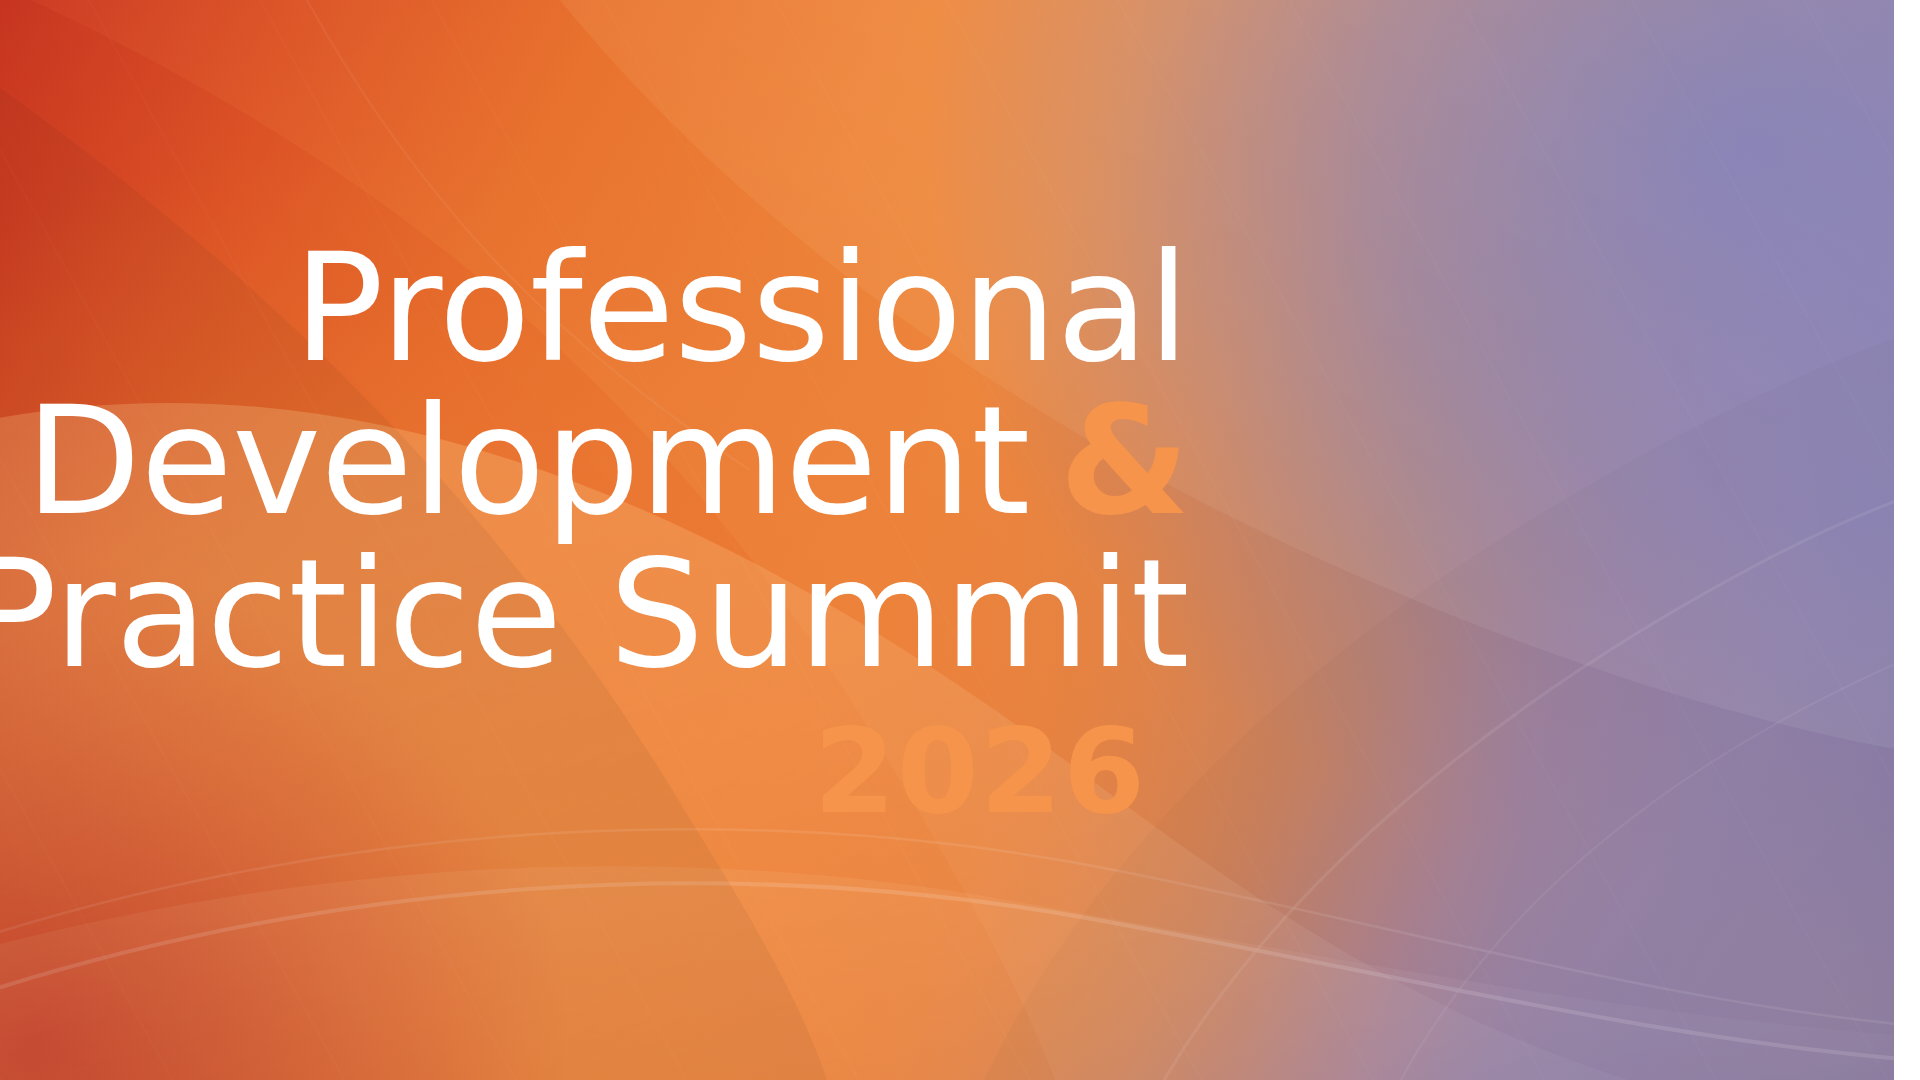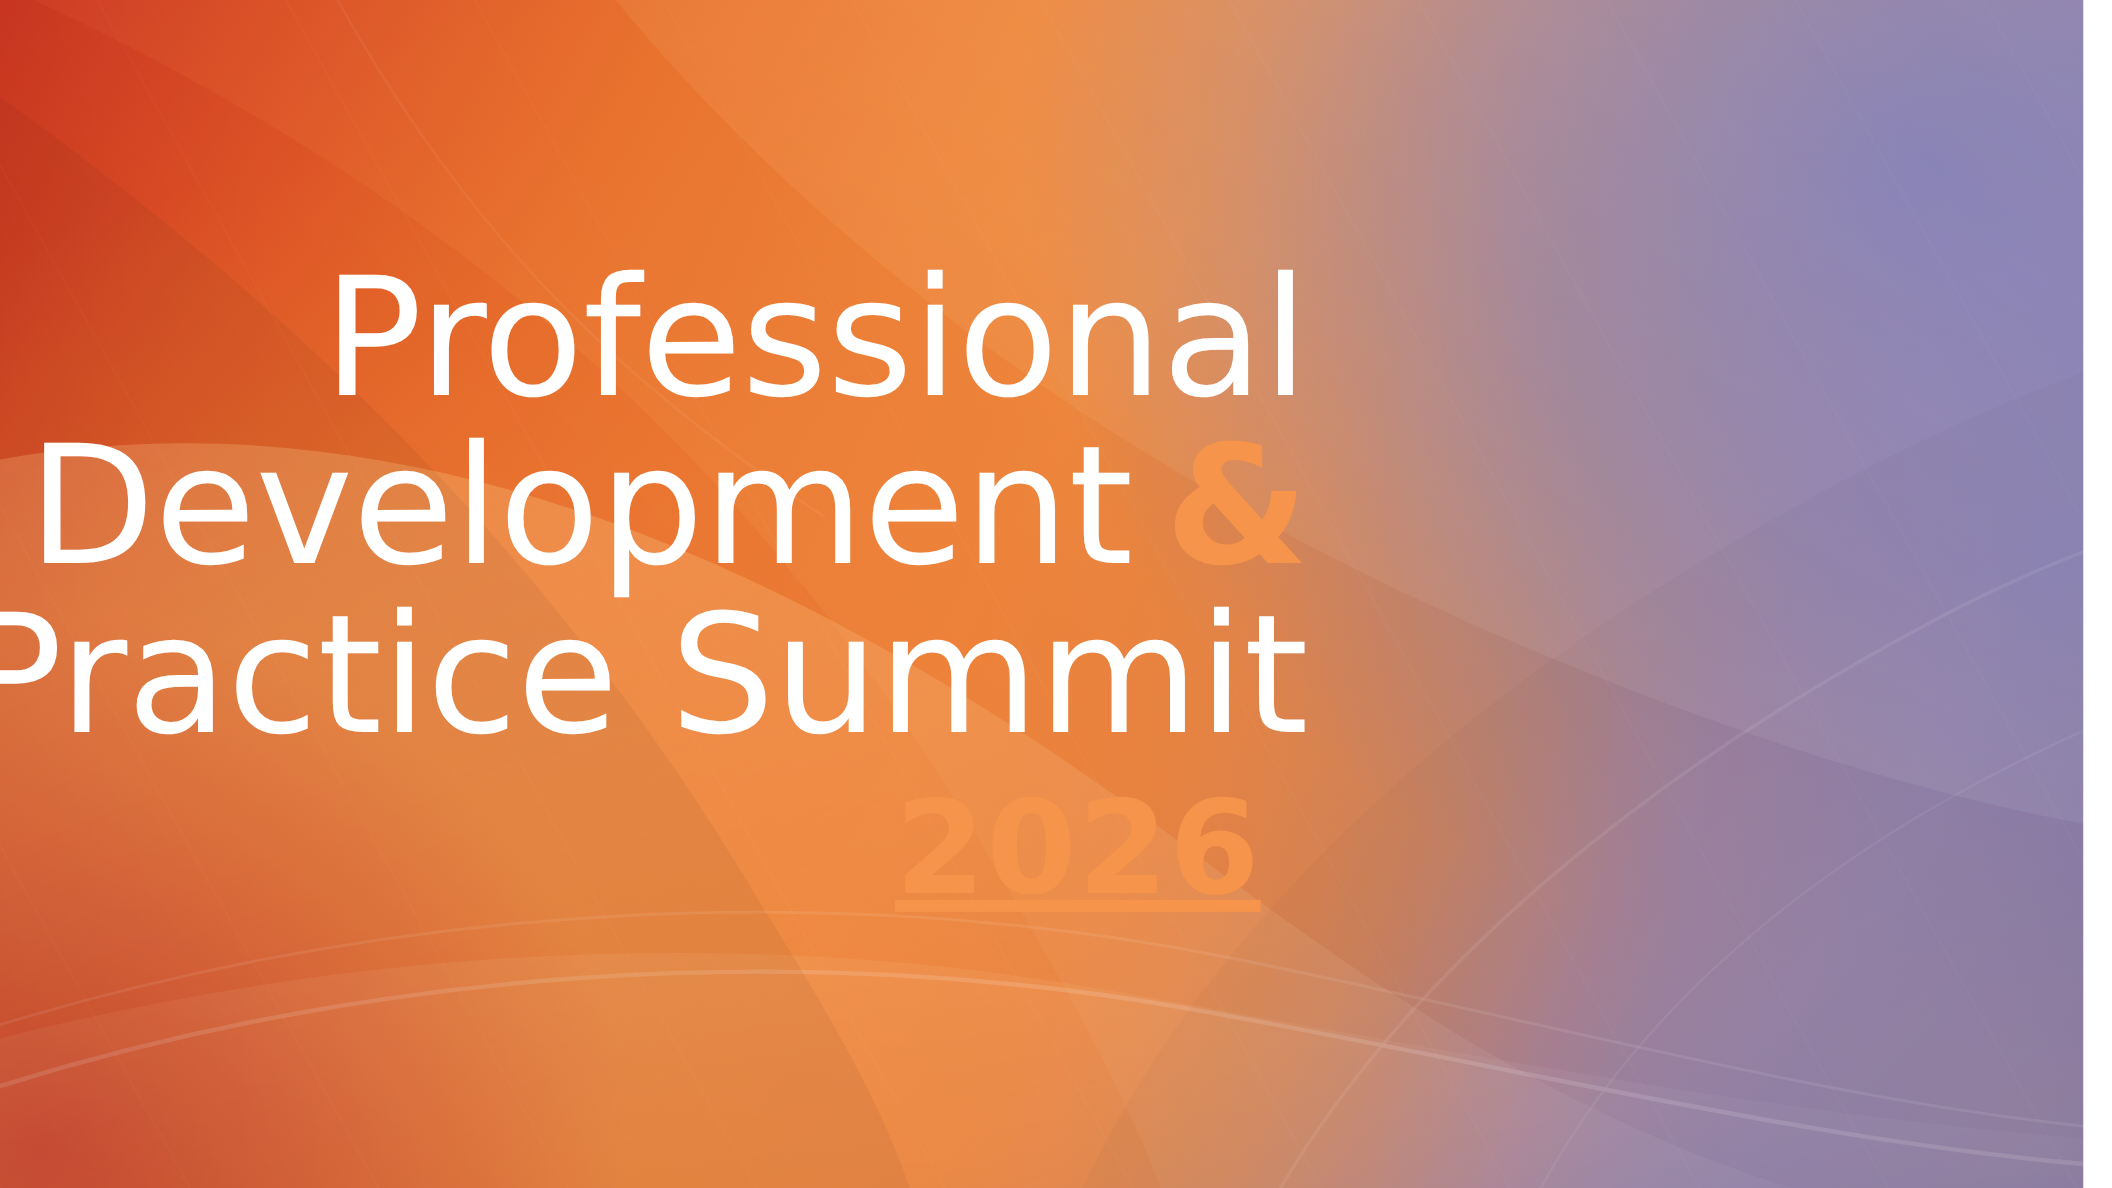--- a/index.html
+++ b/index.html
@@ -135,21 +135,20 @@
     position: absolute;
     right: 748px;
     top: 712px;
     color: #F5944A;
     font-size: 118px;
     font-weight: 700;
     line-height: 1;
     letter-spacing: 1px;
     white-space: nowrap;
     text-align: right;
-    text-decoration: underline;
   }
 </style>
 </head>
 <body>
 
 <div id="slide">
 
   <div class="bg-layer" id="bg-base"></div>
   <div class="bg-layer" id="bg-warm-glow"></div>
   <div class="bg-layer" id="bg-cool-glow"></div>

